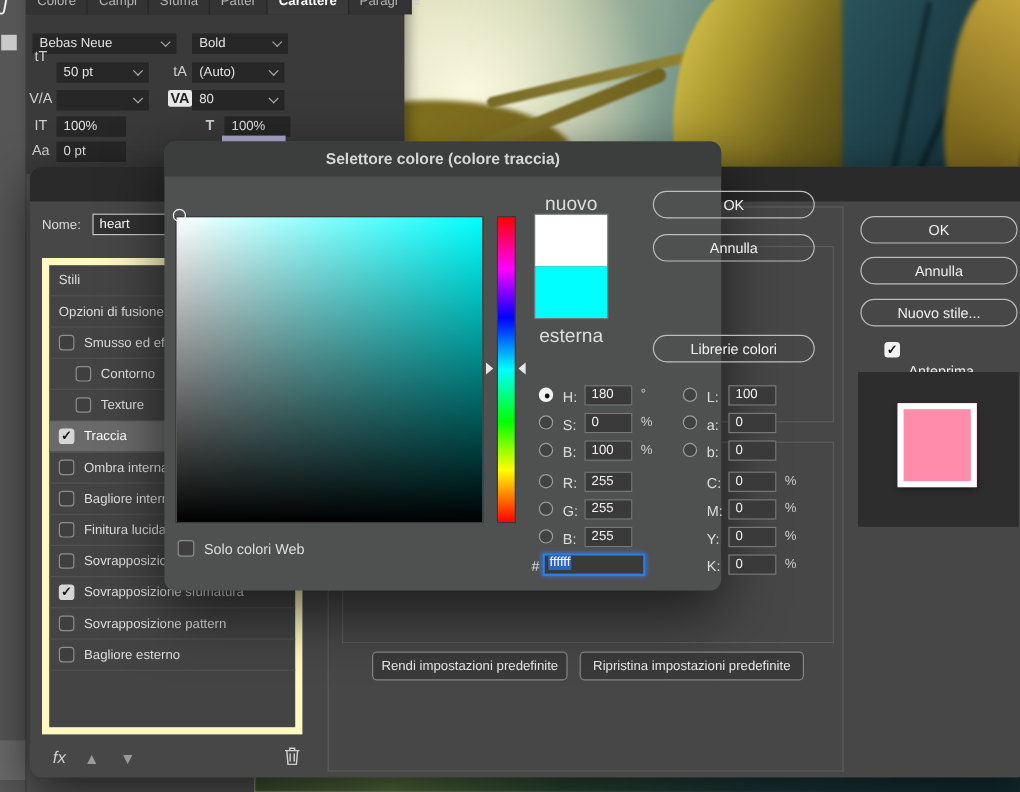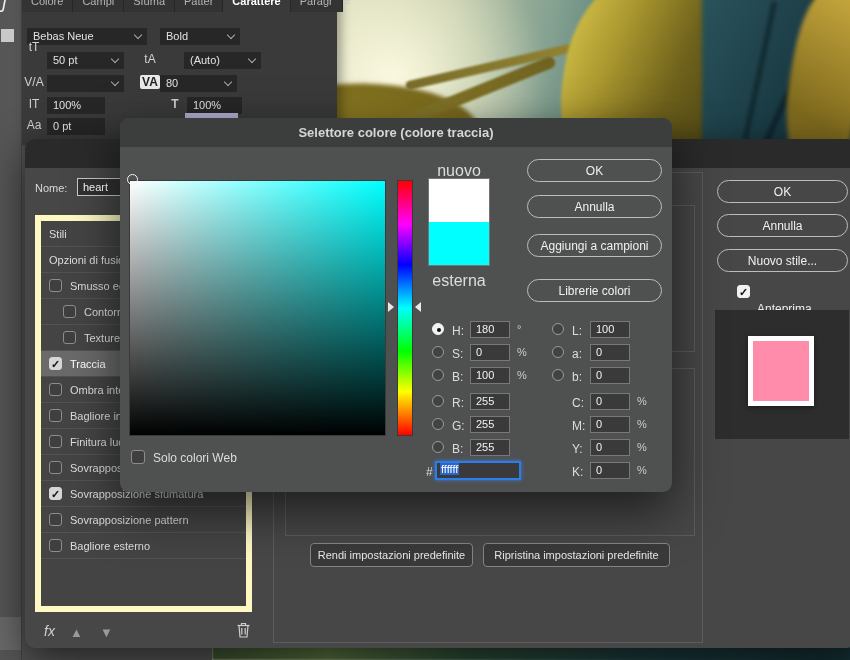--- a/index.html
+++ b/index.html
@@ -29,21 +29,21 @@
   .listbox { position:absolute; left:10px; top:76px; width:217px; height:397px; border:6px solid #fef9c3; background:#444444; }
   .lrow { height:26px; display:flex; align-items:center; border-bottom:1px solid #525252; padding-left:8px; color:#dddddd; }
   .lrow.sel { background:#6a6a6a; color:#ffffff; }
   .lrow .cb { margin-right:8px; }
   .cb { width:13px; height:13px; flex:none; border-radius:3px; background:#3f3f3f; border:1px solid #8d8d8d; color:transparent; font-size:11px; line-height:12px; text-align:center; }
   .cb.on { background:#d6d6d6; border-color:#d6d6d6; color:#141414; font-weight:bold; }
   .pill { position:absolute; height:23px; border:1.5px solid #bcbcbc; border-radius:12px; background:transparent; color:#f0f0f0; font-size:12px; display:flex; align-items:center; justify-content:center; }
   .rectbtn { position:absolute; height:24px; background:#3a3a3a; border:1px solid #858585; border-radius:4px; color:#e8e8e8; font-size:11px; display:flex; align-items:center; justify-content:center; }
   .gbox { position:absolute; border:1px solid #5c5c5c; }
 
-  #picker-dlg { left:120px; top:118px; width:552px; height:374px; background:#4f5050; border-radius:9px; box-shadow:0 18px 50px rgba(0,0,0,.6); }
+  #picker-dlg { left:137px; top:118px; width:464px; height:374px; background:#4f5050; border-radius:9px; box-shadow:0 18px 50px rgba(0,0,0,.6); }
   #picker-dlg .titlebar { position:absolute; left:0; top:0; width:100%; height:29px; background:#3c3d3d; border-radius:9px 9px 0 0; display:flex; align-items:center; justify-content:center; color:#d6d6d6; font-size:13px; font-weight:bold; }
   #sat-field { left:9px; top:62px; width:257px; height:256px; border:1px solid #3a3a3a;
     background:linear-gradient(to bottom, rgba(0,0,0,0) 0%, #000 100%), linear-gradient(to right, #ffffff 0%, #00ffff 100%); }
   #hue-strip { left:277px; top:62px; width:16px; height:256px; border:1px solid #3a3a3a;
     background:linear-gradient(to bottom,#ff0000 0%,#ff00ff 17%,#0000ff 33%,#00ffff 50%,#00ff00 67%,#ffff00 83%,#ff0000 100%); }
   .tri { width:0; height:0; position:absolute; border-top:5px solid transparent; border-bottom:5px solid transparent; }
   .finput { position:absolute; width:40px; height:17px; background:#3a3a3a; border:1px solid #787878; color:#f2f2f2; line-height:15px; padding-left:5px; }
   .flabel { position:absolute; width:16px; text-align:left; color:#dddddd; font-size:12px; }
   .funit { position:absolute; color:#cccccc; font-size:11px; }
   .radio { position:absolute; width:12px; height:12px; border-radius:50%; background:#424242; border:1px solid #9a9a9a; }
@@ -99,21 +99,21 @@
       <span>Bold</span>
       <span class="chev"></span>
     </div>
 
   <span class="ic" style="left:2px;top:52px;">tT</span>
   <div class="pfield" style="left:25px;top:64px;width:77px;">
       <span>50 pt</span>
       <span class="chev"></span>
     </div>
   <span class="ic" style="left:118px;top:64px;">tA</span>
-  <div class="pfield" style="left:138px;top:64px;width:77px;margin-left:24px;">
+  <div class="pfield" style="left:138px;top:64px;width:77px;">
       <span>(Auto)</span>
       <span class="chev"></span>
     </div>
 
   <span class="ic" style="left:2px;top:87px;">V/A</span>
   <div class="pfield" style="left:25px;top:87px;width:77px;">
       <span></span>
       <span class="chev"></span>
     </div>
   <span class="ic hl" style="left:118px;top:87px;font-weight:bold;">VA</span>
@@ -240,21 +240,20 @@
 
   <span class="swatchlbl" style="left:308px;top:44px;">nuovo</span>
   <div class="abs" style="left:308px;top:60px;width:62px;height:88px;border:1px solid #757575;">
     <div style="width:100%;height:50%;background:#ffffff;"></div>
     <div style="width:100%;height:50%;background:#00ffff;"></div>
   </div>
   <span class="swatchlbl" style="left:308px;top:154px;">esterna</span>
 
   <div class="pill" style="left:407px;top:41px;width:135px;">OK</div>
   <div class="pill" style="left:407px;top:77px;width:135px;">Annulla</div>
-  <div class="pill" style="left:407px;top:116px;width:135px;">Aggiungi a campioni</div>
   <div class="pill" style="left:407px;top:161px;width:135px;">Librerie colori</div>
 
   <span class="radio on" style="left:312px;top:205px;"></span>
   <span class="flabel" style="left:332px;top:206px;">H:</span>
   <div class="finput" style="left:350px;top:203px;">180</div>
   <span class="funit" style="left:397px;top:205px;">°</span>
   <span class="radio" style="left:312px;top:228px;"></span>
   <span class="flabel" style="left:332px;top:229px;">S:</span>
   <div class="finput" style="left:350px;top:226px;">0</div>
   <span class="funit" style="left:397px;top:228px;">%</span>

